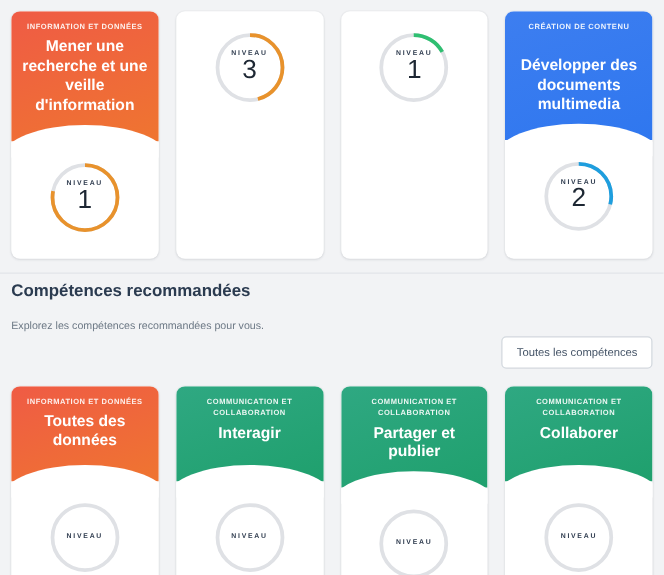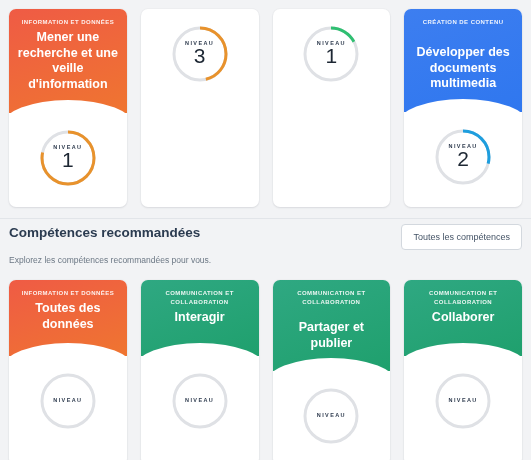--- a/index.html
+++ b/index.html
@@ -145,20 +145,21 @@
   .all-btn {
     font-size: 9px;
     color: #445366;
     background: #ffffff;
     border: 1px solid #d3d8de;
     border-radius: 4px;
     padding: 7px 11px;
     cursor: pointer;
     white-space: nowrap;
     font-family: "Liberation Sans", sans-serif;
+    margin-top: 45px;
   }
 </style>
 </head>
 <body>
 
 <div class="page">
 
   <div class="cards-row" id="top-row" style="padding-top:9px;">
       <div class="card">
       <div class="card-head" style="background:linear-gradient(160deg,#ef5b45 0%,#ef7530 100%);">
@@ -269,21 +270,21 @@
       <circle cx="31" cy="31" r="26" fill="none" stroke="#dfe1e5" stroke-width="3"></circle>
             </svg>
           <div class="gauge-label">
             <div class="niv">NIVEAU</div>
 
           </div>
         </div>
       </div>
       </div>
       <div class="card">
-      <div class="card-head" style="background:linear-gradient(160deg,#2fa882 0%,#1fa06d 100%);gap:10px;">
+      <div class="card-head" style="background:linear-gradient(160deg,#2fa882 0%,#1fa06d 100%);">
         <div class="cat">COMMUNICATION ET COLLABORATION</div>
         <div class="title">Partager et publier</div>
         <div class="curve"></div>
       </div>
       <div class="gauge-wrap">
         <div class="gauge empty">
           <svg width="62" height="62" viewBox="0 0 62 62">
       <circle cx="31" cy="31" r="26" fill="none" stroke="#dfe1e5" stroke-width="3"></circle>
             </svg>
           <div class="gauge-label">

